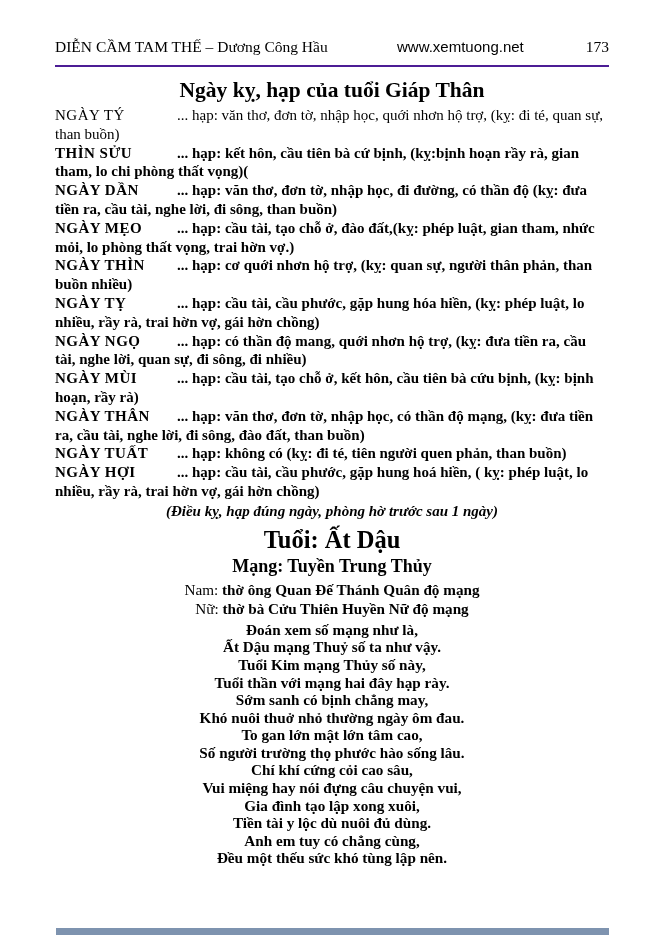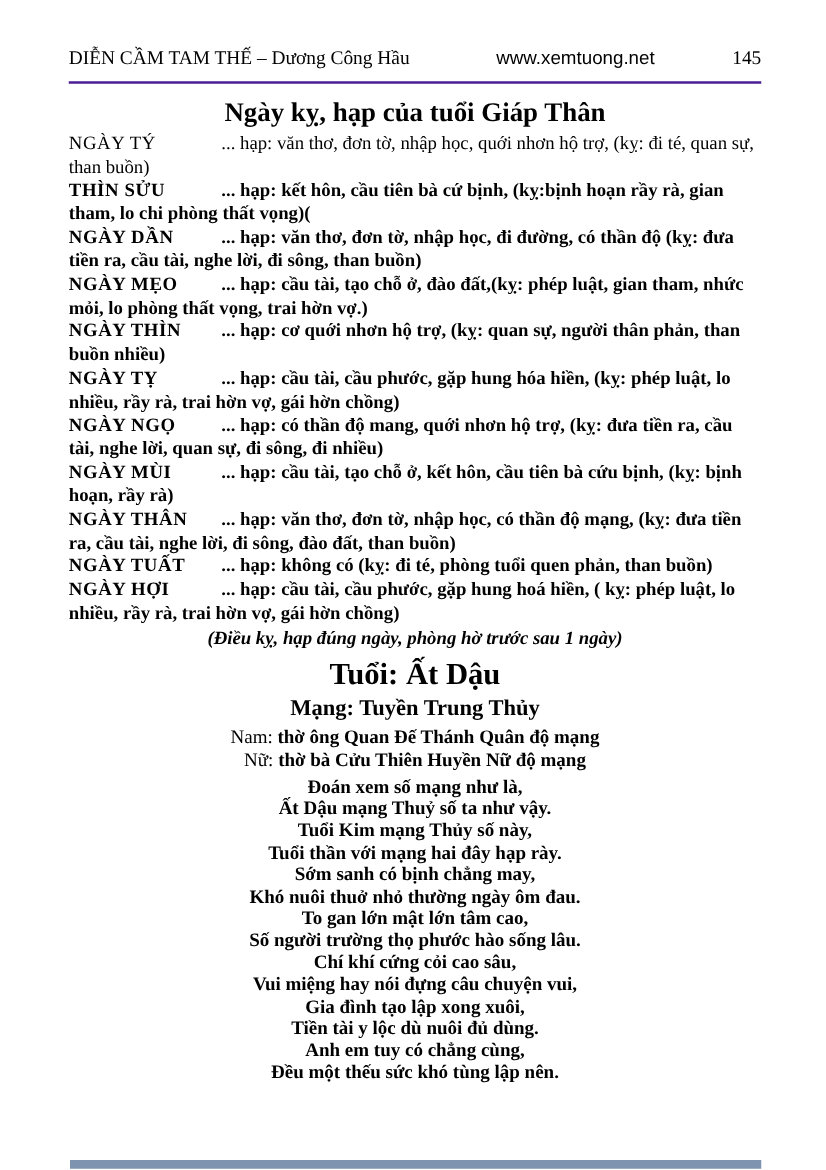--- a/index.html
+++ b/index.html
@@ -40,38 +40,38 @@
   
   .footerbar{position:absolute;left:56px;right:52px;bottom:1px;height:7px;}
 </style>
 </head>
 <body>
 
 <div class="pageheader">
   <span>DIỄN CẦM TAM THẾ – Dương Công Hầu</span>
   <span class="right">
     <span class="site">www.xemtuong.net</span>
-    <span>145</span>
+    <span>173</span>
   </span>
 </div>
 
 <div class="content">
   <div class="maintitle">Ngày kỵ, hạp của tuổi Giáp Thân</div>
 
   <div class="entries">
     <p class="entry plain"><span class="day">NGÀY TÝ</span><span>...  hạp: văn thơ, đơn tờ, nhập học, quới nhơn hộ trợ, (kỵ: đi té, quan sự, than buồn)</span></p>
     <p class="entry"><span class="day">THÌN SỬU</span><span>...  hạp: kết hôn, cầu tiên bà cứ bịnh, (kỵ:bịnh hoạn rầy rà, gian tham, lo chi phòng thất vọng)(</span></p>
     <p class="entry"><span class="day">NGÀY DẦN</span><span>...  hạp: văn thơ, đơn tờ, nhập học, đi đường, có thần độ (kỵ: đưa tiền ra, cầu tài, nghe lời, đi sông, than buồn)</span></p>
     <p class="entry"><span class="day">NGÀY MẸO</span><span>...  hạp: cầu tài, tạo chỗ ở, đào đất,(kỵ: phép luật, gian tham, nhức mỏi, lo phòng thất vọng, trai hờn vợ.)</span></p>
     <p class="entry"><span class="day">NGÀY THÌN</span><span>...  hạp: cơ quới nhơn hộ trợ, (kỵ: quan sự, người thân phản, than buồn nhiều)</span></p>
     <p class="entry"><span class="day">NGÀY TỴ</span><span>...  hạp: cầu tài, cầu phước, gặp hung hóa hiền, (kỵ: phép luật, lo nhiều, rầy rà, trai hờn vợ, gái hờn chồng)</span></p>
     <p class="entry"><span class="day">NGÀY NGỌ</span><span>...  hạp: có thần độ mang, quới nhơn hộ trợ, (kỵ: đưa tiền ra, cầu tài, nghe lời, quan sự, đi sông, đi nhiều)</span></p>
     <p class="entry"><span class="day">NGÀY MÙI</span><span>...  hạp: cầu tài, tạo chỗ ở, kết hôn, cầu tiên bà cứu bịnh, (kỵ: bịnh hoạn, rầy rà)</span></p>
     <p class="entry"><span class="day">NGÀY THÂN</span><span>...  hạp: văn thơ, đơn tờ, nhập học, có thần độ mạng, (kỵ: đưa tiền ra, cầu tài, nghe lời, đi sông, đào đất, than buồn)</span></p>
-    <p class="entry"><span class="day">NGÀY TUẤT</span><span>...  hạp: không có (kỵ: đi té, phòng tuổi quen phản, than buồn)</span></p>
+    <p class="entry"><span class="day">NGÀY TUẤT</span><span>...  hạp: không có (kỵ: đi té, tiên người quen phản, than buồn)</span></p>
     <p class="entry"><span class="day">NGÀY HỢI</span><span>...  hạp: cầu tài, cầu phước, gặp hung hoá hiền, ( kỵ: phép luật, lo nhiều, rầy rà, trai hờn vợ, gái hờn chồng)</span></p>
   </div>
 
   <p class="note">(Điều kỵ, hạp đúng ngày, phòng hờ trước sau 1 ngày)</p>
 
   <div class="agetitle">Tuổi: Ất Dậu</div>
   <div class="menh">Mạng: Tuyền Trung Thủy</div>
 
   <p class="worship"><span class="wlabel">Nam: </span><span class="wtext">thờ ông Quan Đế Thánh Quân độ mạng</span></p>
   <p class="worship"><span class="wlabel">Nữ: </span><span class="wtext">thờ bà Cửu Thiên Huyền Nữ độ mạng</span></p>

